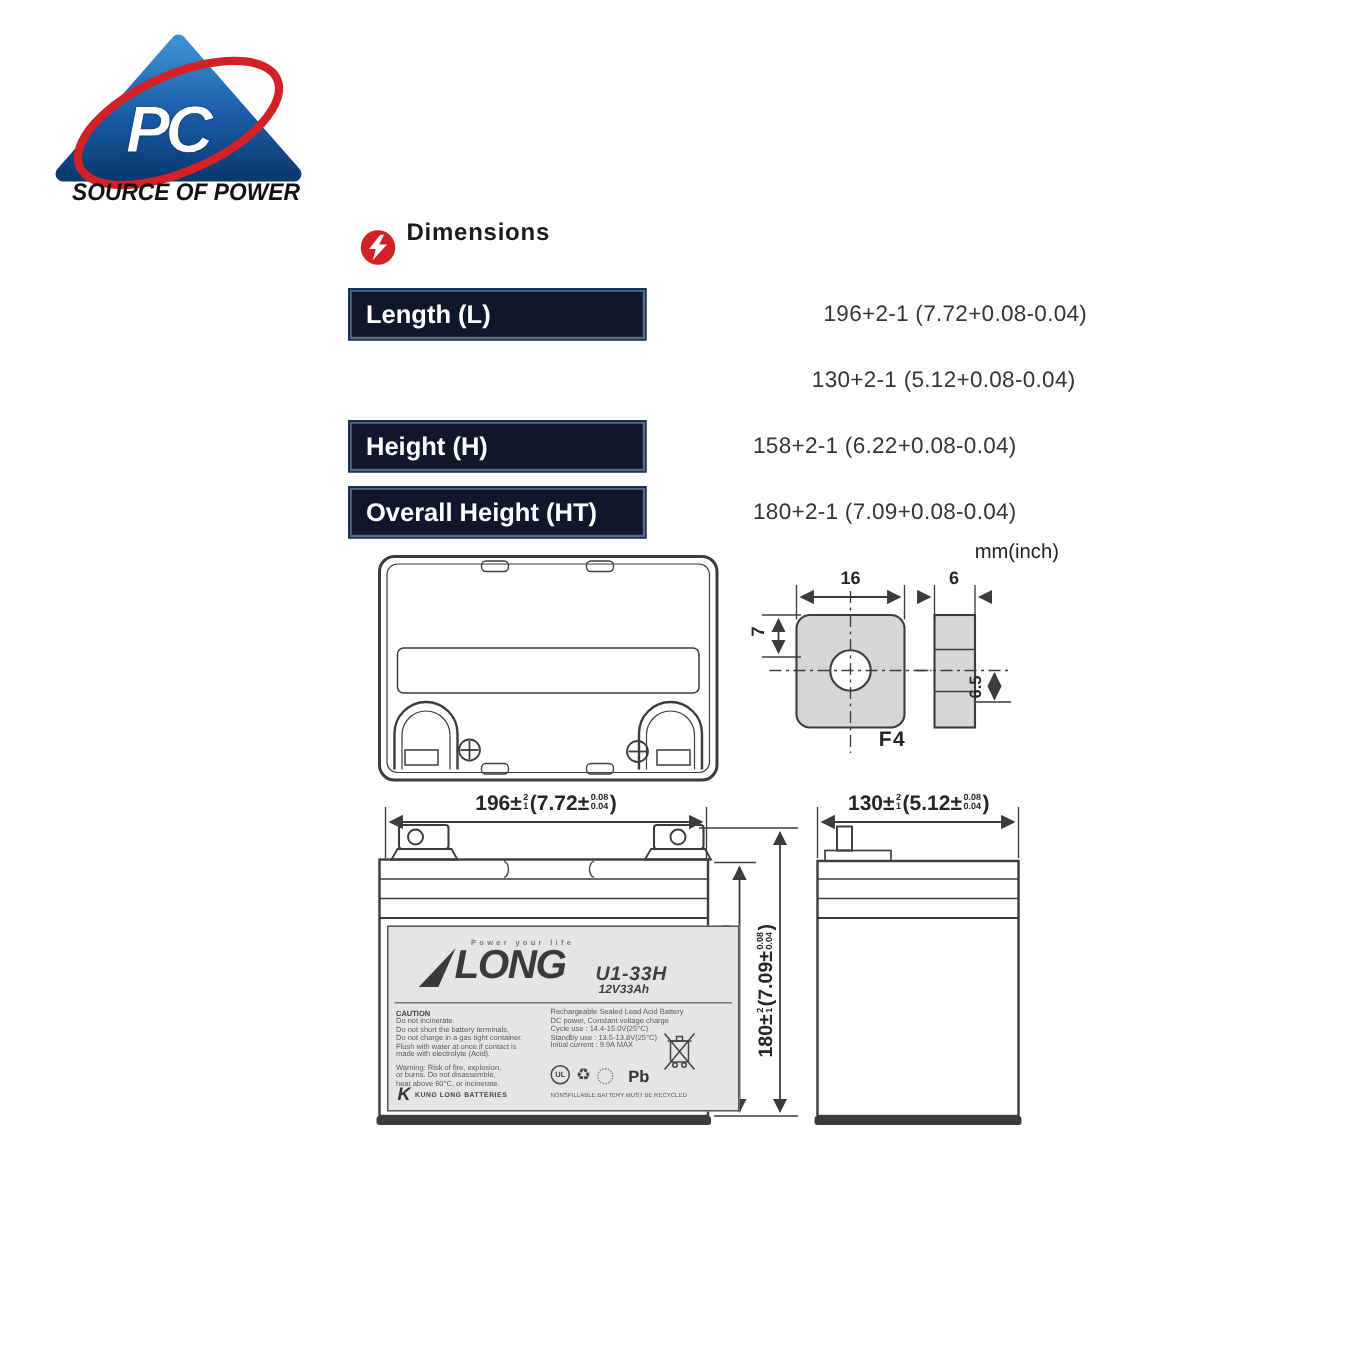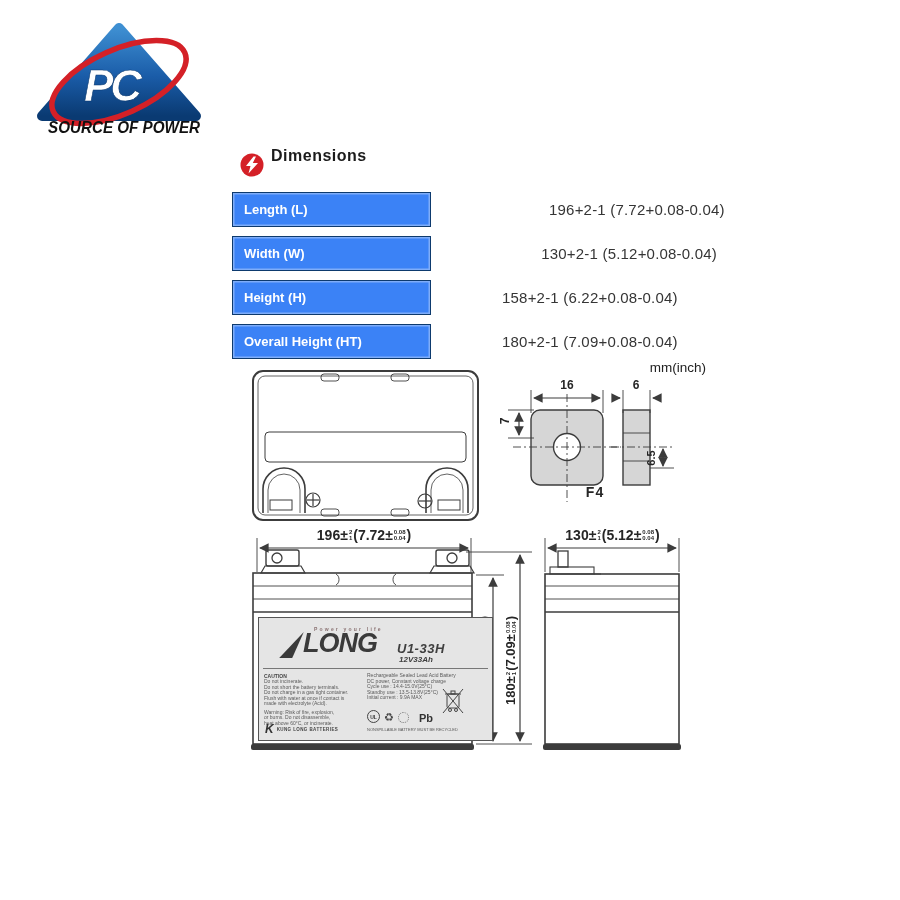--- a/index.html
+++ b/index.html
@@ -2,23 +2,23 @@
 <html><head>
 <meta charset="utf-8">
 <style>
   html,body{margin:0;padding:0;background:#fff;}
   #scene{position:relative;width:900px;height:900px;background:#fff;overflow:hidden;
          font-family:"Liberation Sans", sans-serif;color:#262626;}
   .abs{position:absolute;}
   
   .sec-title{position:absolute;left:271px;top:147px;font-size:16px;font-weight:bold;color:#1b1b1b;letter-spacing:.5px;}
   
-  .bar{position:absolute;left:232px;width:199px;height:35px;background:#3b82f6;
+  .bar{position:absolute;left:232px;width:199px;height:35px;background:#0f172a;
        border:1px solid #0d3a6e;box-shadow:inset 0 0 0 1.5px rgba(255,255,255,.35);
-       color:#fff;font-size:13px;font-weight:bold;line-height:34px;padding-left:11px;box-sizing:border-box;}
+       color:#fff;font-size:17px;font-weight:bold;line-height:34px;padding-left:11px;box-sizing:border-box;}
   .val{position:absolute;left:502px;width:215px;height:35px;font-size:15px;font-weight:500;
        color:#353535;line-height:35px;letter-spacing:.2px;}
   .unit-note{position:absolute;left:600px;top:360px;width:106px;text-align:right;font-size:13.5px;color:#222;}
   
   .dim{font-size:14px;font-weight:bold;color:#262626;white-space:nowrap;display:flex;align-items:center;justify-content:center;}
   .dim .stack{display:inline-flex;flex-direction:column;line-height:6px;font-size:6px;font-weight:bold;margin:0 1px;}
   .dim .stack i{font-style:normal;}
   .small-dim{font-size:12px;font-weight:bold;text-align:center;color:#262626;}
   .rot{transform:rotate(-90deg);}
   .f4{position:absolute;left:572px;top:484px;width:46px;text-align:center;font-size:14px;font-weight:bold;letter-spacing:1px;}
@@ -73,21 +73,20 @@
   </svg>
 
   <svg class="abs" style="left:239px;top:152px;" width="26" height="26" viewBox="0 0 26 26">
     <circle cx="13" cy="13" r="11.5" fill="#d42027"></circle>
     <polygon points="14.5,4.5 7,14 11.5,14 9.5,21.5 19,11 13.8,11 17,4.5" fill="#ffffff"></polygon>
   </svg>
   <div class="sec-title">Dimensions</div>
 
   <div class="bar" style="top:192px;">Length (L)</div>
   <div class="val" style="top:192px;margin-left:47px;">196+2-1 (7.72+0.08-0.04)</div>
-  <div class="bar" style="top:236px;">Width (W)</div>
   <div class="val" style="top:236px;text-align:right;">130+2-1 (5.12+0.08-0.04)</div>
   <div class="bar" style="top:280px;">Height (H)</div>
   <div class="val" style="top:280px;">158+2-1 (6.22+0.08-0.04)</div>
   <div class="bar" style="top:324px;">Overall Height (HT)</div>
   <div class="val" style="top:324px;">180+2-1 (7.09+0.08-0.04)</div>
 
   <div class="unit-note">mm(inch)</div>
 
   <svg class="abs" style="left:0;top:0;" width="900" height="900" viewBox="0 0 900 900" stroke="#3c3c3c" fill="none" stroke-width="1.2">
     <defs>

